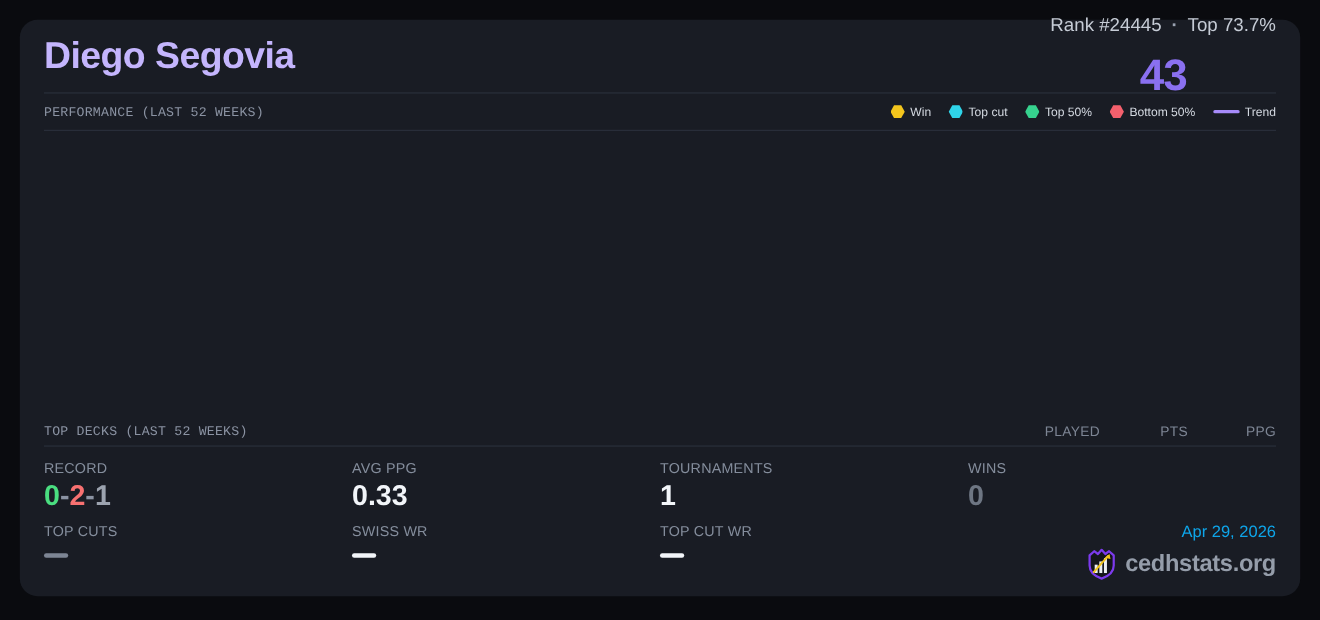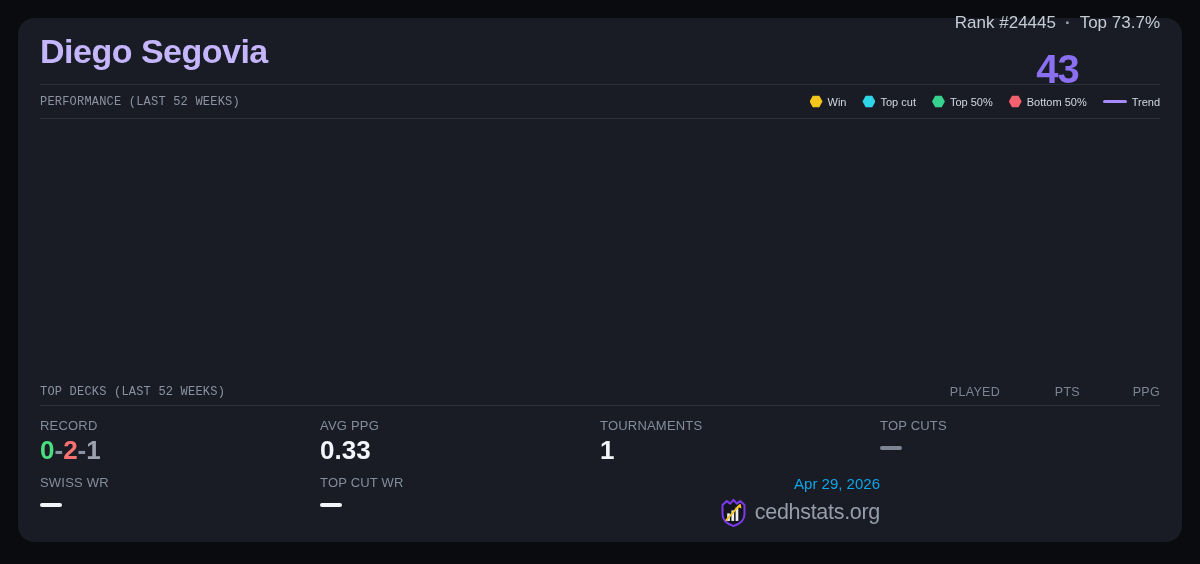--- a/index.html
+++ b/index.html
@@ -47,21 +47,21 @@
   .rec-loss{color:#f87171;}
   .rec-draw{color:#9ca3af;}
   .rec-sep{color:#8b93a3;}
   .value-dim{color:#6e7683;}
   .dash{width:22px;height:4px;border-radius:2px;margin-top:13px;}
   .dash-gray{background:#7d8594;}
   .dash-white{background:#f2f5f9;}
   .footer-cell{display:flex;flex-direction:column;align-items:flex-end;}
   .date{font-size:15px;color:#0ea5e9;margin-bottom:5px;}
   .brand{display:flex;align-items:center;gap:8px;}
-  .brand-name{font-size:21.5px;font-weight:400;color:#959daa;letter-spacing:-0.3px;}
+  .brand-name{font-size:21.5px;font-weight:700;color:#959daa;letter-spacing:-0.3px;}
 </style>
 </head>
 <body>
 
 <div class="card">
 
   <div class="header-row">
     <div class="title">Diego Segovia</div>
     <div class="header-right">
       <div class="rank-text">
@@ -122,20 +122,24 @@
     <div>
       <div class="stat-label">AVG PPG</div>
       <div class="stat-value">0.33</div>
     </div>
 
     <div>
       <div class="stat-label">TOURNAMENTS</div>
       <div class="stat-value">1</div>
     </div>
 
+    <div>
+      <div class="stat-label">WINS</div>
+      <div class="stat-value value-dim">0</div>
+    </div>
 
     <div>
       <div class="stat-label">TOP CUTS</div>
       <div class="dash dash-gray" aria-label="—"></div>
     </div>
 
     <div>
       <div class="stat-label">SWISS WR</div>
       <div class="dash dash-white" aria-label="—"></div>
     </div>

